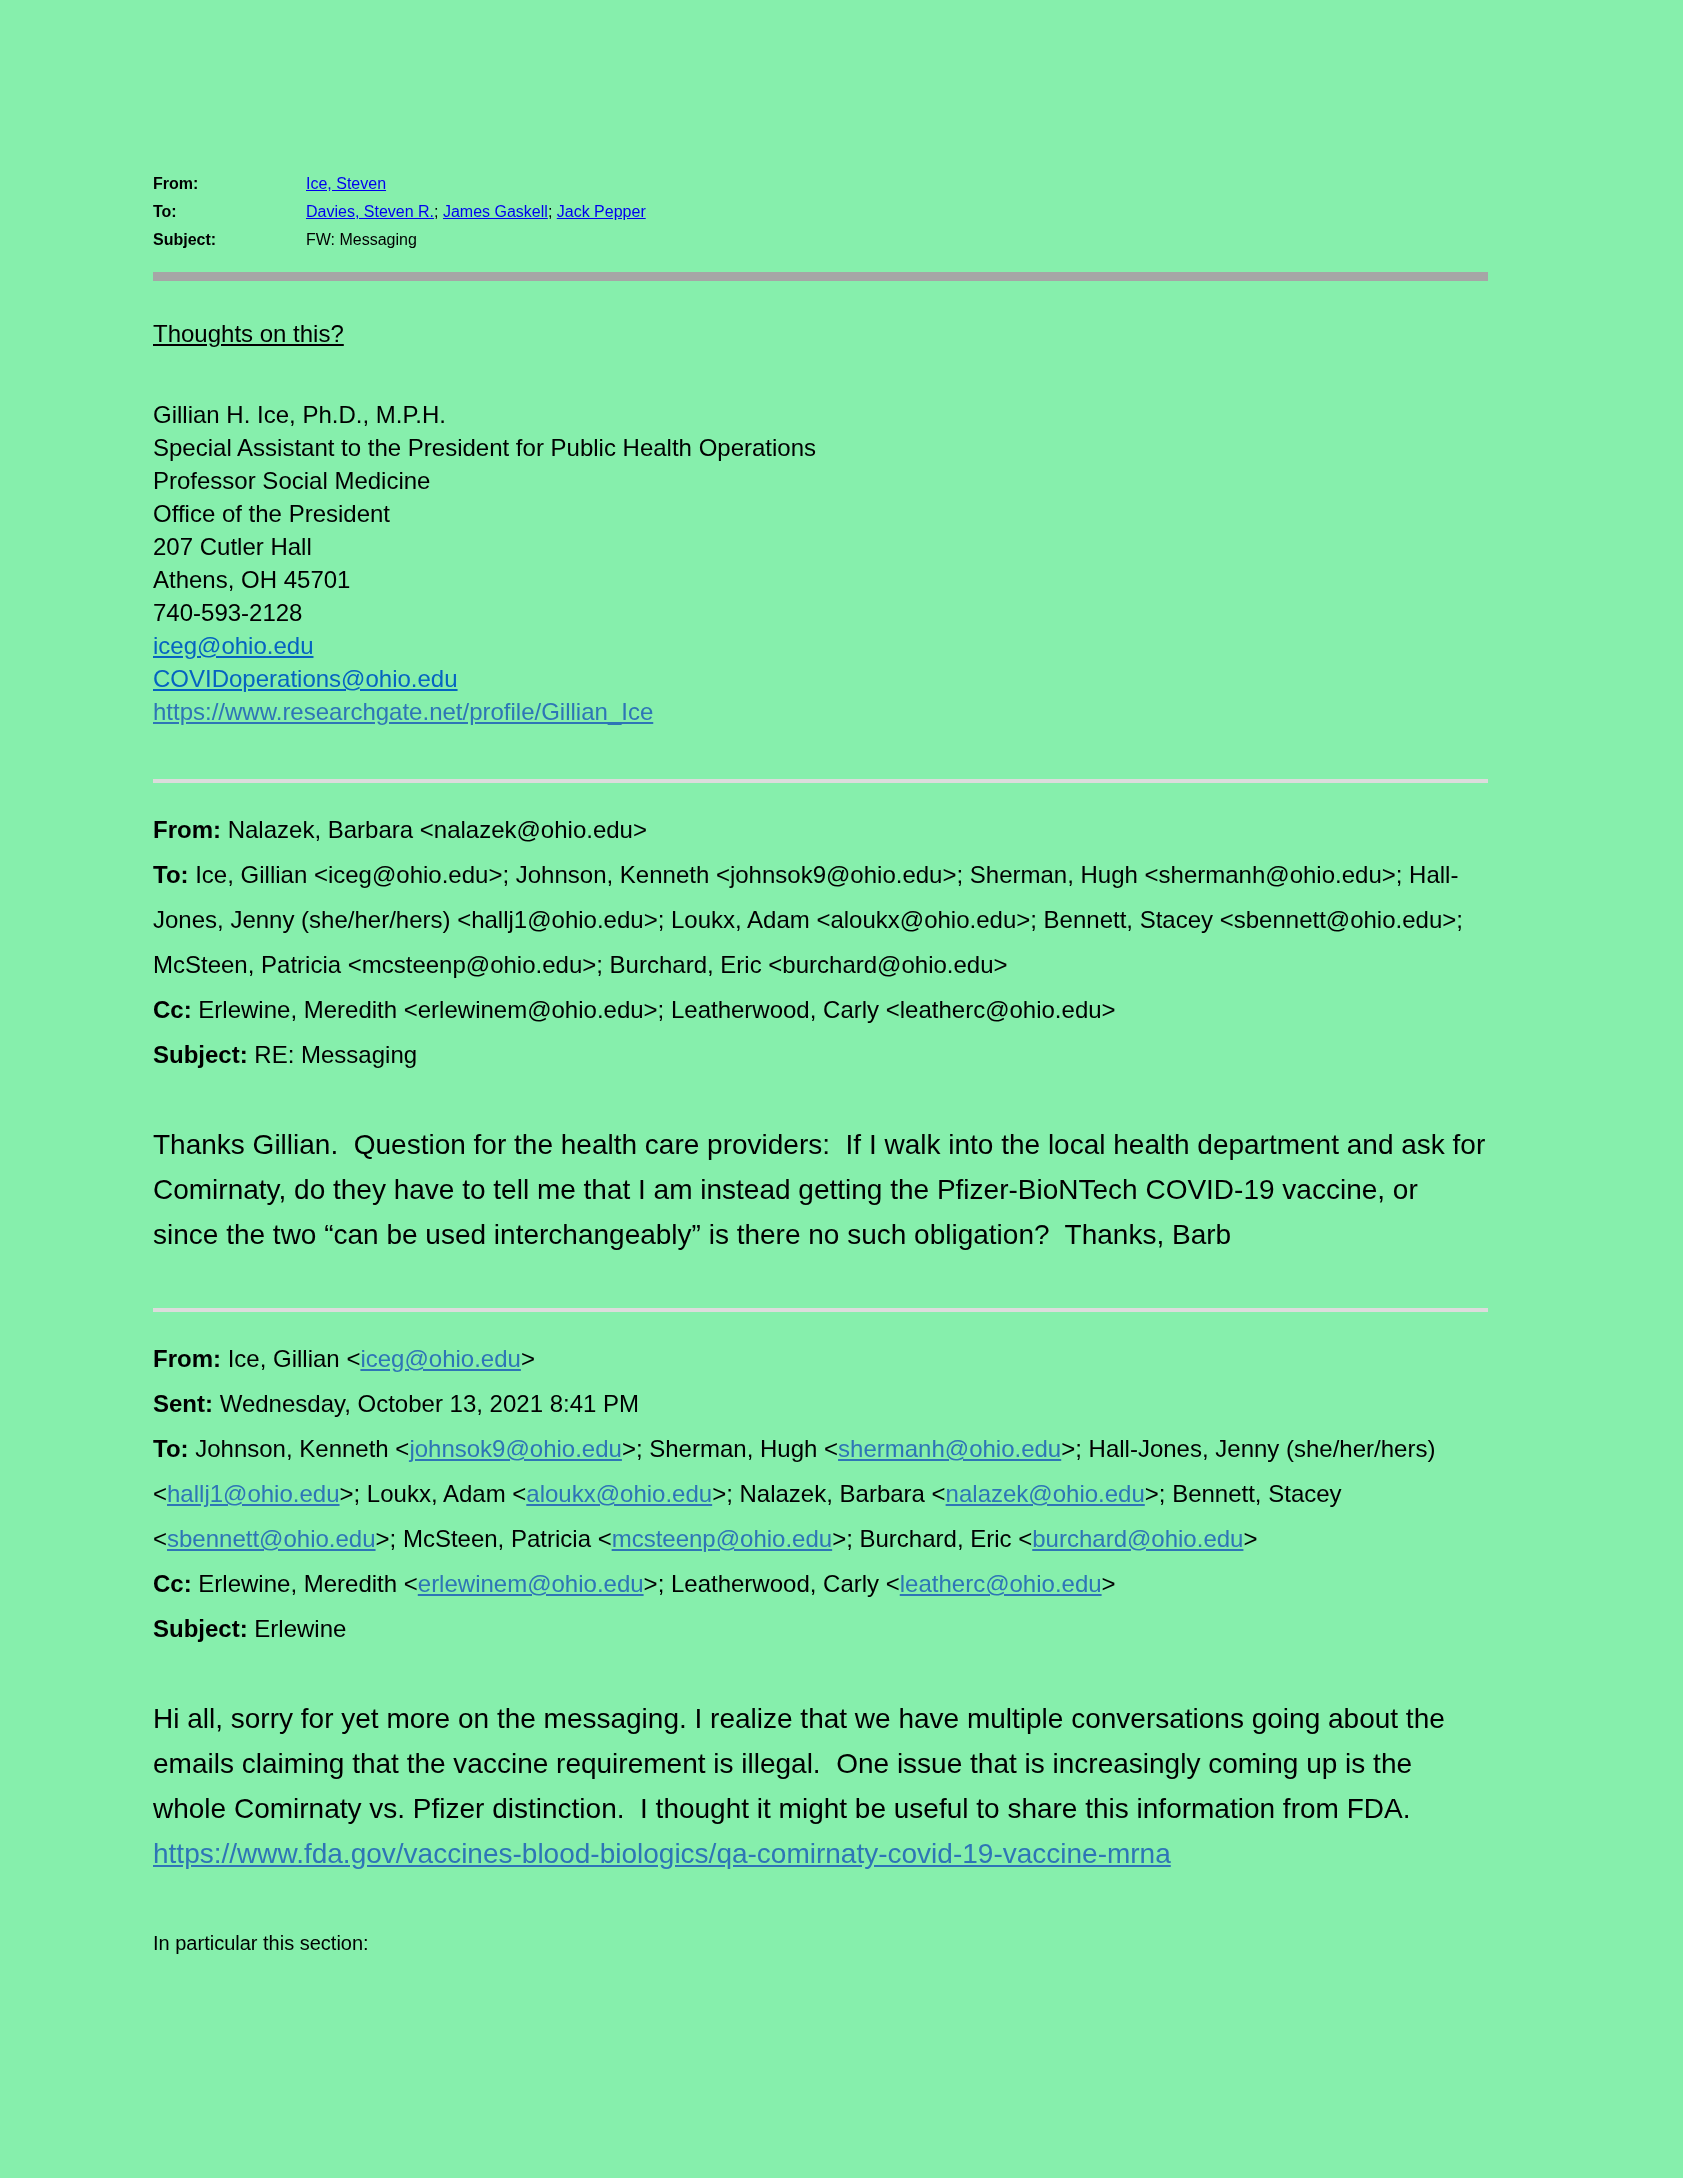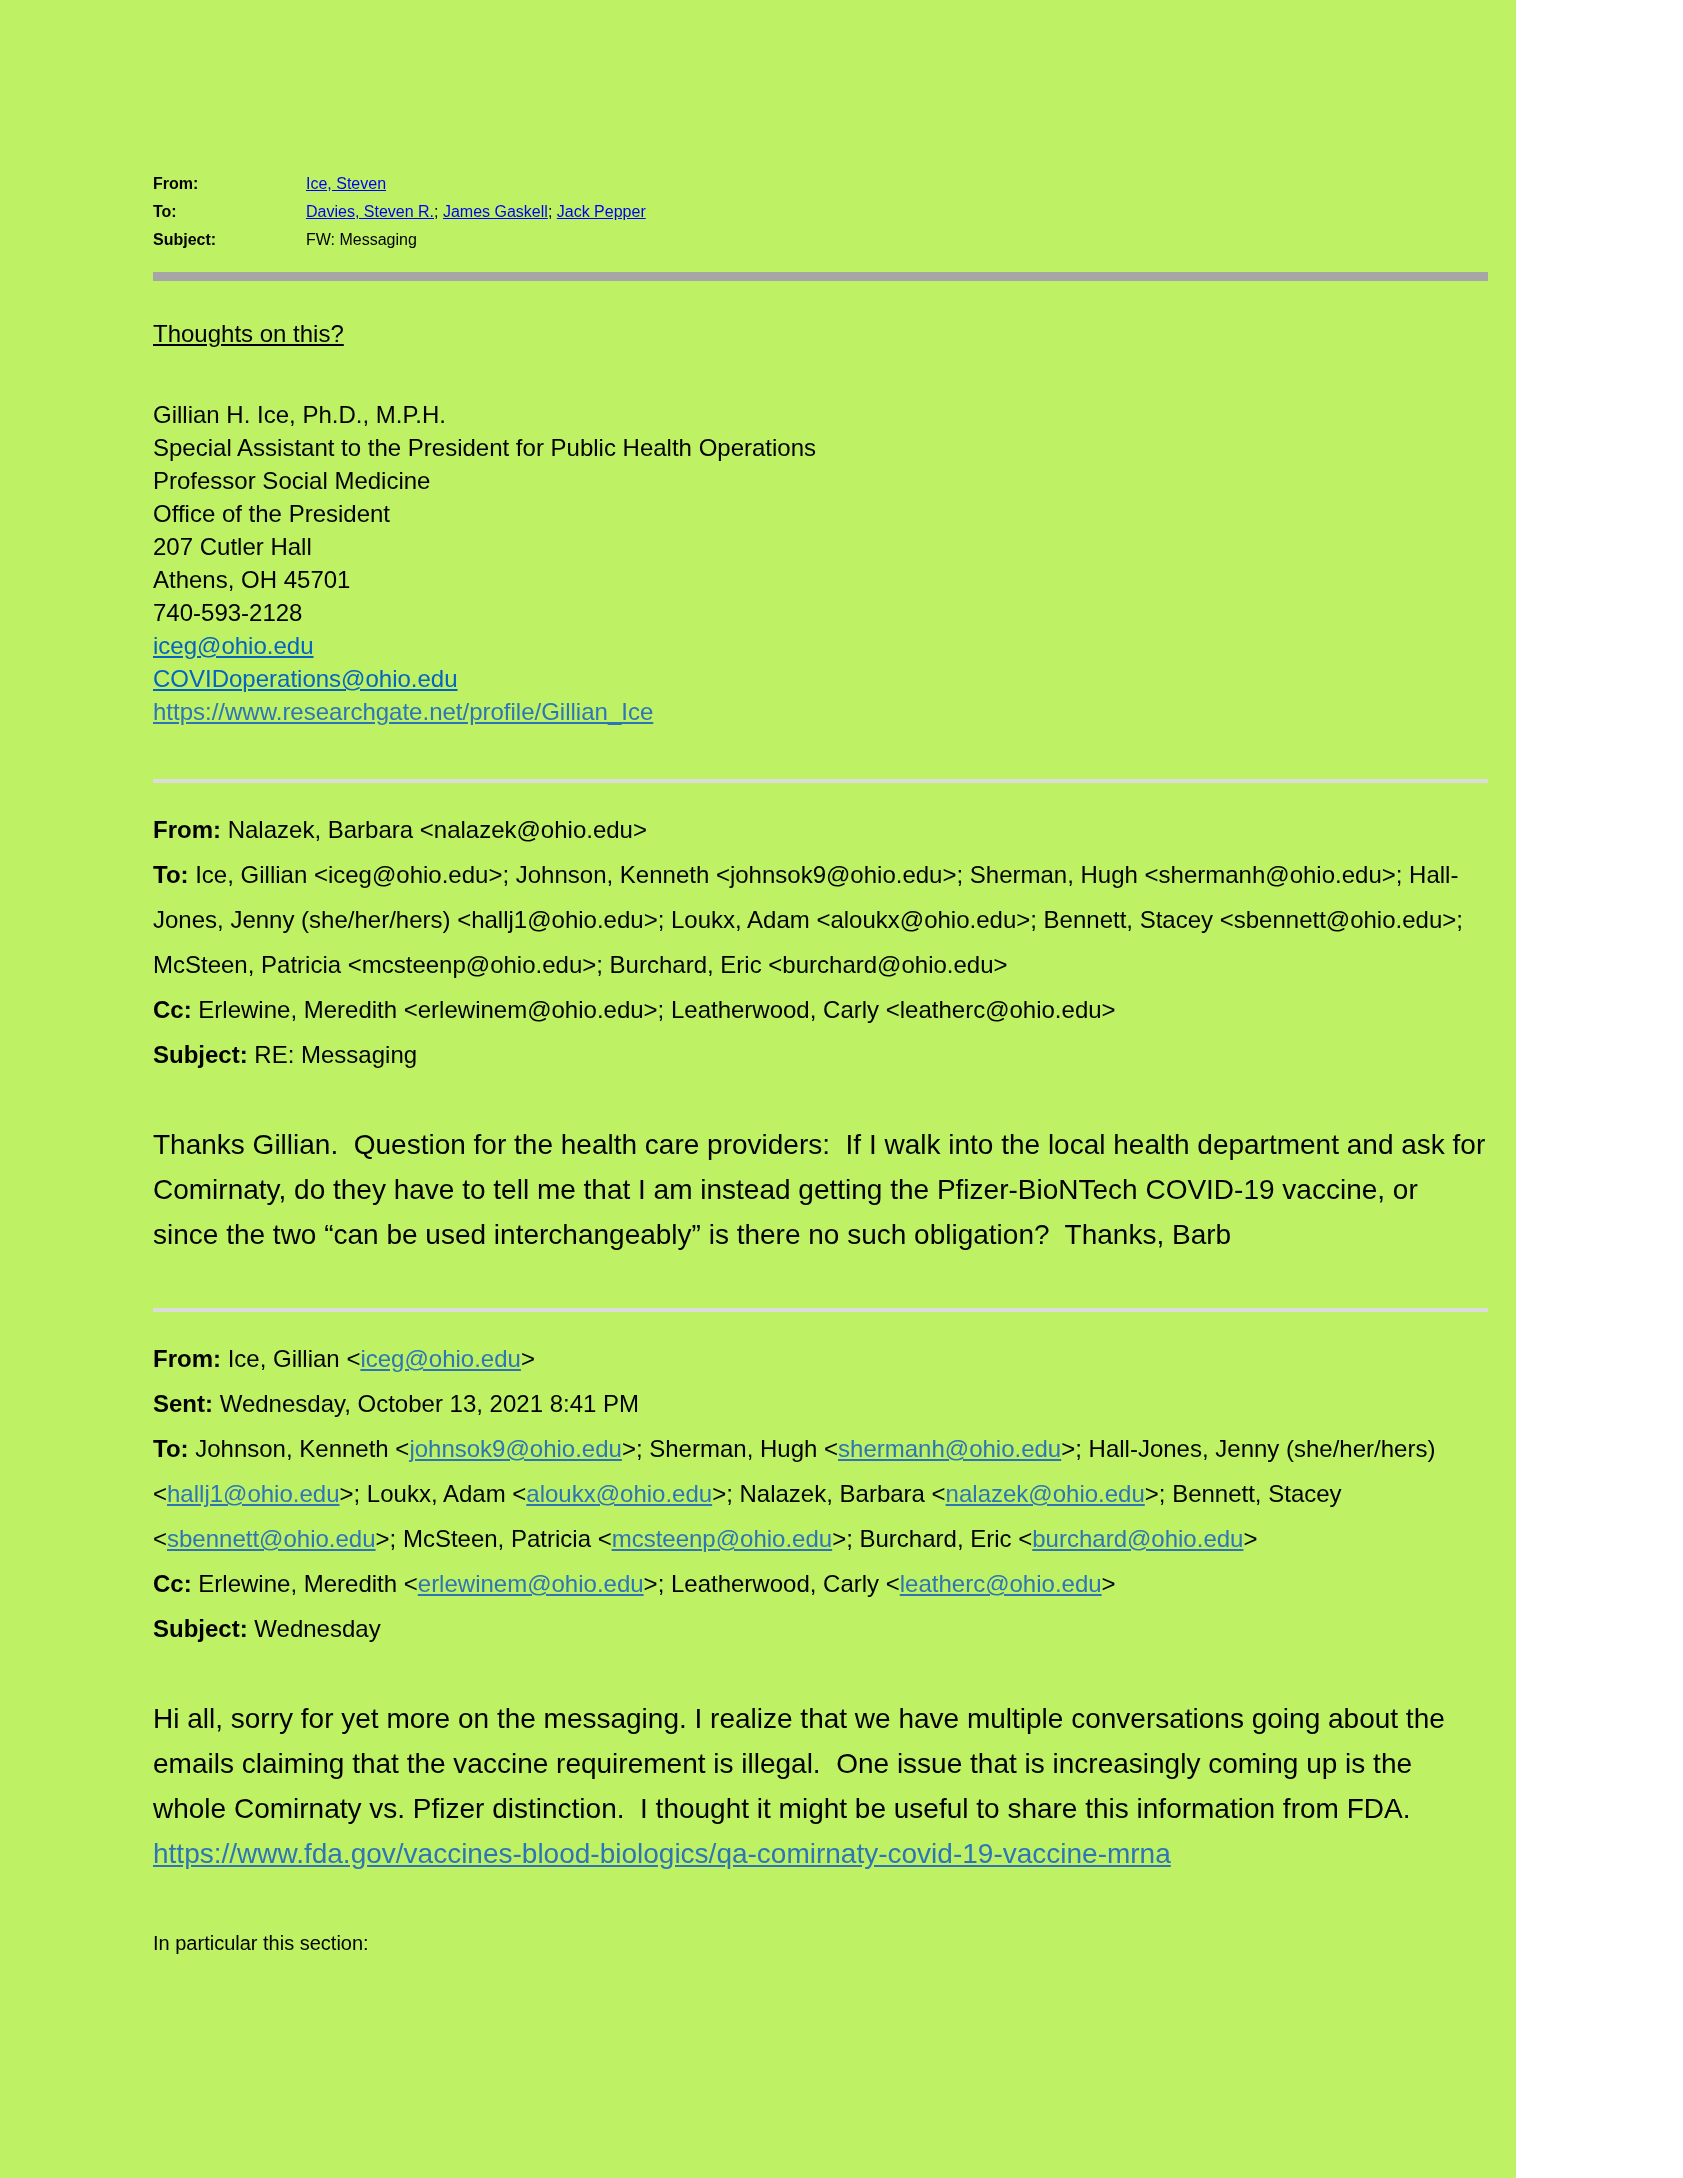--- a/index.html
+++ b/index.html
@@ -5,23 +5,23 @@
   html, body {
     margin: 0;
     padding: 0;
     background: #ffffff;
     width: 1683px;
     height: 2178px;
     overflow: hidden;
   }
   .page {
     position: relative;
-    width: 1516px;
+    width: 1683px;
     height: 2178px;
-    background: #bef264;
+    background: #86efac;
     font-family: "Liberation Sans", sans-serif;
     color: #000000;
   }
   .content {
     position: absolute;
     left: 153px;
     top: 170px;
     width: 1335px;
   }
 
@@ -139,21 +139,21 @@
 
     <div class="para">Thanks Gillian.  Question for the health care providers:  If I walk into the local health department and ask for Comirnaty, do they have to tell me that I am instead getting the Pfizer-BioNTech COVID-19 vaccine, or since the two “can be used interchangeably” is there no such obligation?  Thanks, Barb</div>
 
     <div class="divider"></div>
 
     <div class="quote">
       <div class="q"><span class="b">From:</span><span> Ice, Gillian &lt;</span><a class="lnk">iceg@ohio.edu</a><span>&gt;</span></div>
       <div class="q"><span class="b">Sent:</span><span> Wednesday, October 13, 2021 8:41 PM</span></div>
       <div class="q"><span class="b">To:</span><span> Johnson, Kenneth &lt;</span><a class="lnk">johnsok9@ohio.edu</a><span>&gt;; Sherman, Hugh &lt;</span><a class="lnk">shermanh@ohio.edu</a><span>&gt;; Hall-Jones, Jenny (she/her/hers) &lt;</span><a class="lnk">hallj1@ohio.edu</a><span>&gt;; Loukx, Adam &lt;</span><a class="lnk">aloukx@ohio.edu</a><span>&gt;; Nalazek, Barbara &lt;</span><a class="lnk">nalazek@ohio.edu</a><span>&gt;; Bennett, Stacey &lt;</span><a class="lnk">sbennett@ohio.edu</a><span>&gt;; McSteen, Patricia &lt;</span><a class="lnk">mcsteenp@ohio.edu</a><span>&gt;; Burchard, Eric &lt;</span><a class="lnk">burchard@ohio.edu</a><span>&gt;</span></div>
       <div class="q"><span class="b">Cc:</span><span> Erlewine, Meredith &lt;</span><a class="lnk">erlewinem@ohio.edu</a><span>&gt;; Leatherwood, Carly &lt;</span><a class="lnk">leatherc@ohio.edu</a><span>&gt;</span></div>
-      <div class="q"><span class="b">Subject:</span><span> Wednesday</span></div>
+      <div class="q"><span class="b">Subject:</span><span> Erlewine</span></div>
     </div>
 
     <div class="para"><span>Hi all, sorry for yet more on the messaging. I realize that we have multiple conversations going about the emails claiming that the vaccine requirement is illegal.  One issue that is increasingly coming up is the whole Comirnaty vs. Pfizer distinction.  I thought it might be useful to share this information from FDA. </span><a class="lnk">https://www.fda.gov/vaccines-blood-biologics/qa-comirnaty-covid-19-vaccine-mrna</a></div>
 
     <div class="outro">In particular this section:</div>
 
   </div>
 </div>
 
 

